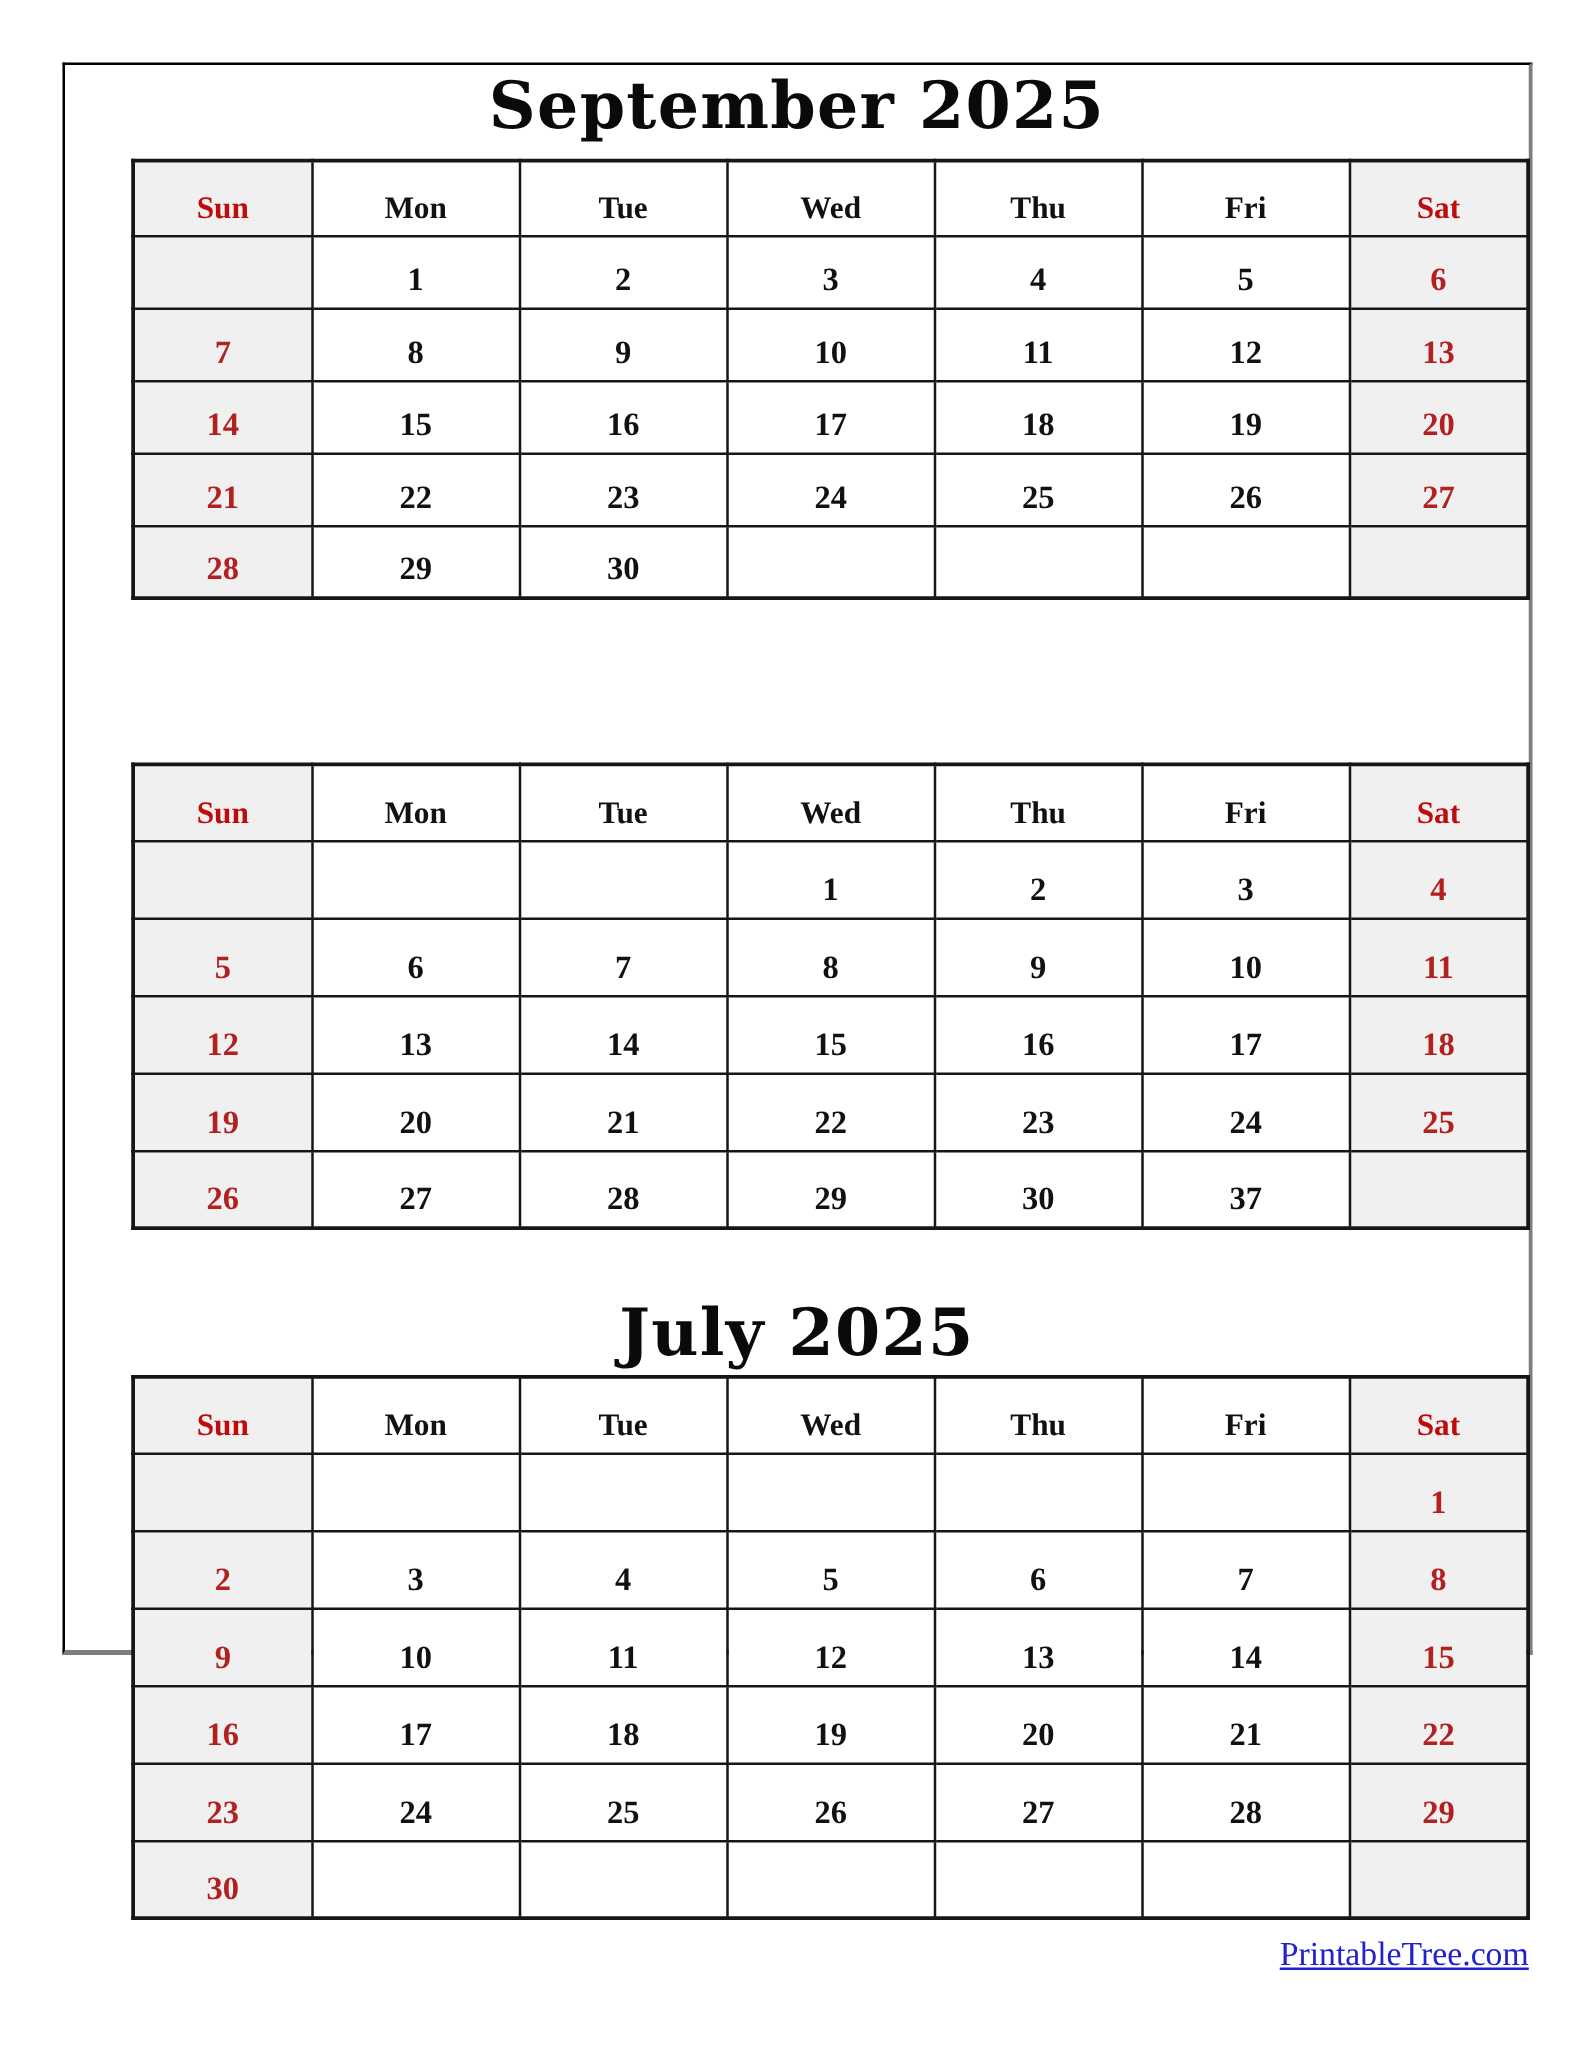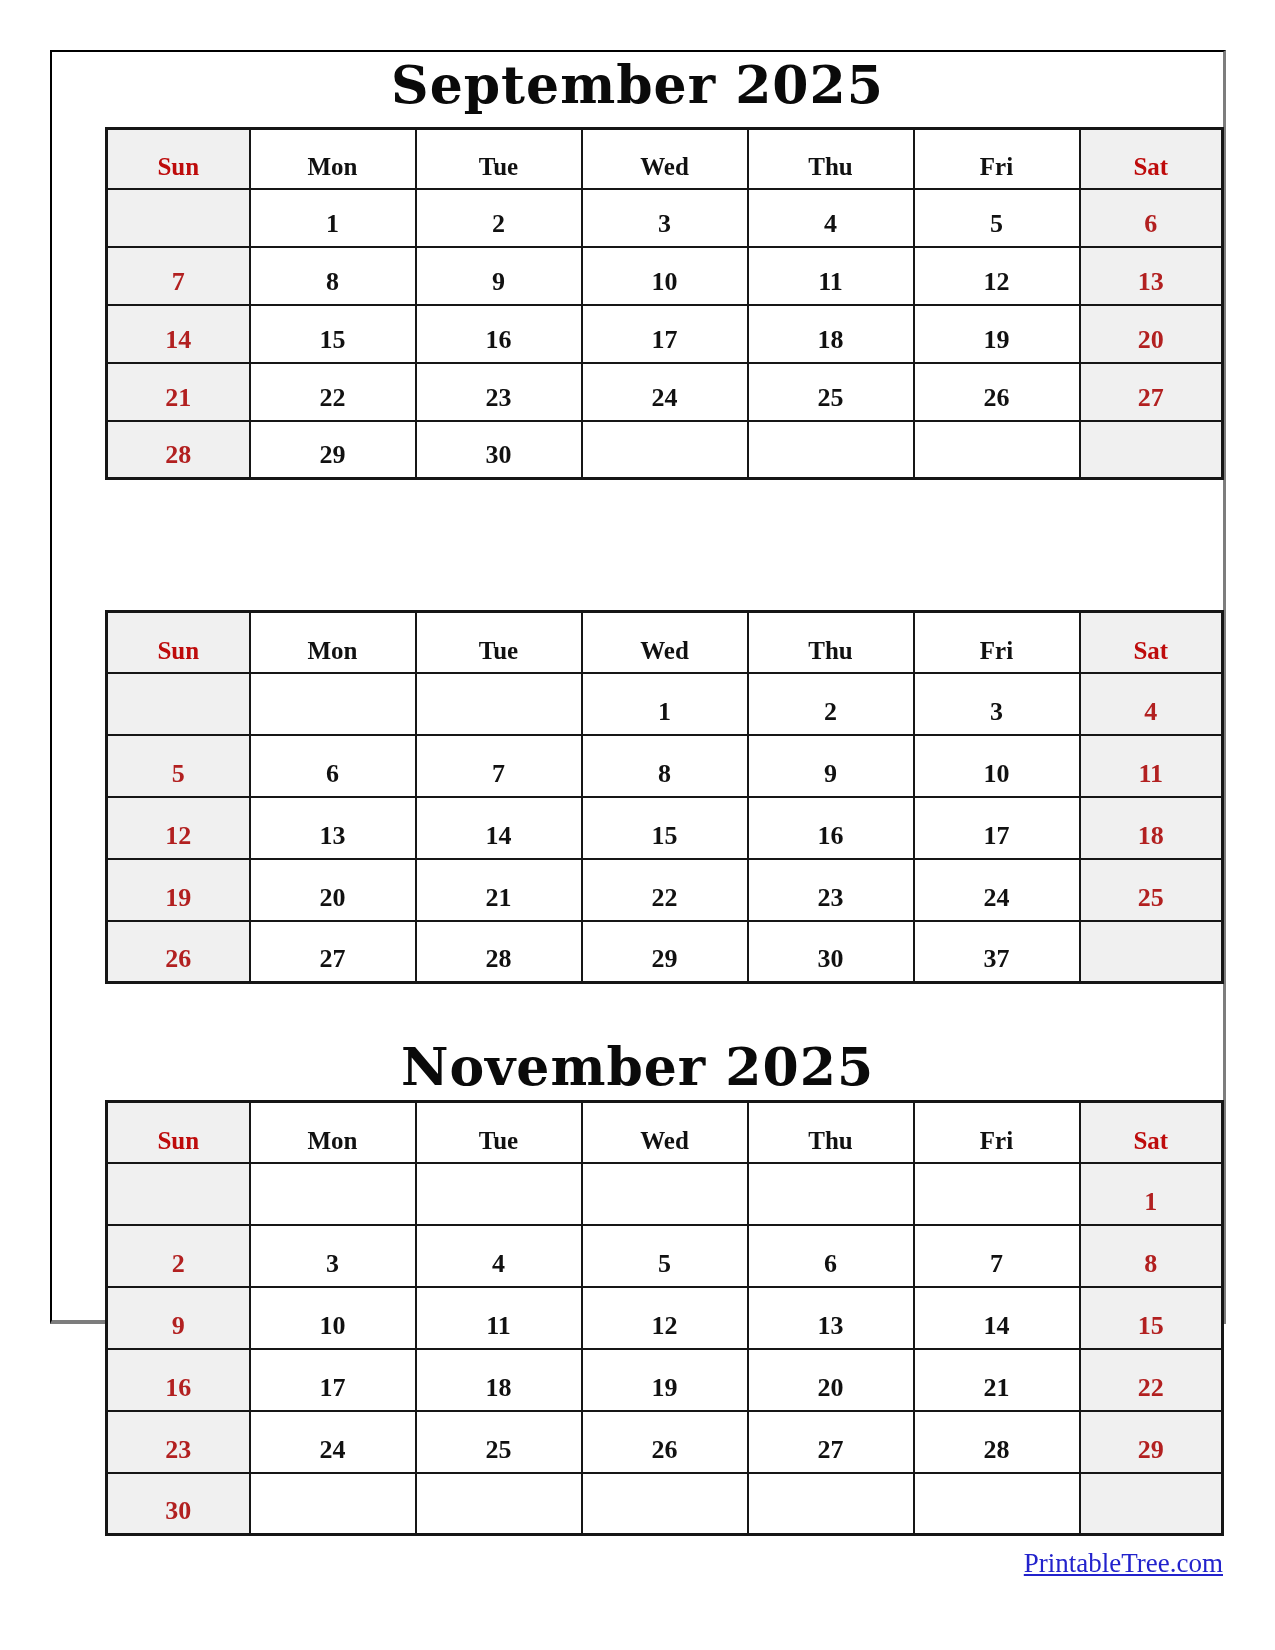--- a/index.html
+++ b/index.html
@@ -207,21 +207,21 @@
           <td class="">27</td>
           <td class="">28</td>
           <td class="">29</td>
           <td class="">30</td>
           <td class="">37</td>
           <td class="weekend"></td>
         </tr>
       </tbody>
     </table>
 
-  <div class="month-title" id="title-2">November 2025</div>
+  <div class="month-title" id="title-2">July 2025</div>
   <table class="cal-table m2" id="table-2">
       <colgroup>
         <col style="width: 143px;">
         <col style="width: 166px;">
         <col style="width: 166px;">
         <col style="width: 166px;">
         <col style="width: 166px;">
         <col style="width: 166px;">
         <col style="width: 143px;">
       </colgroup>

